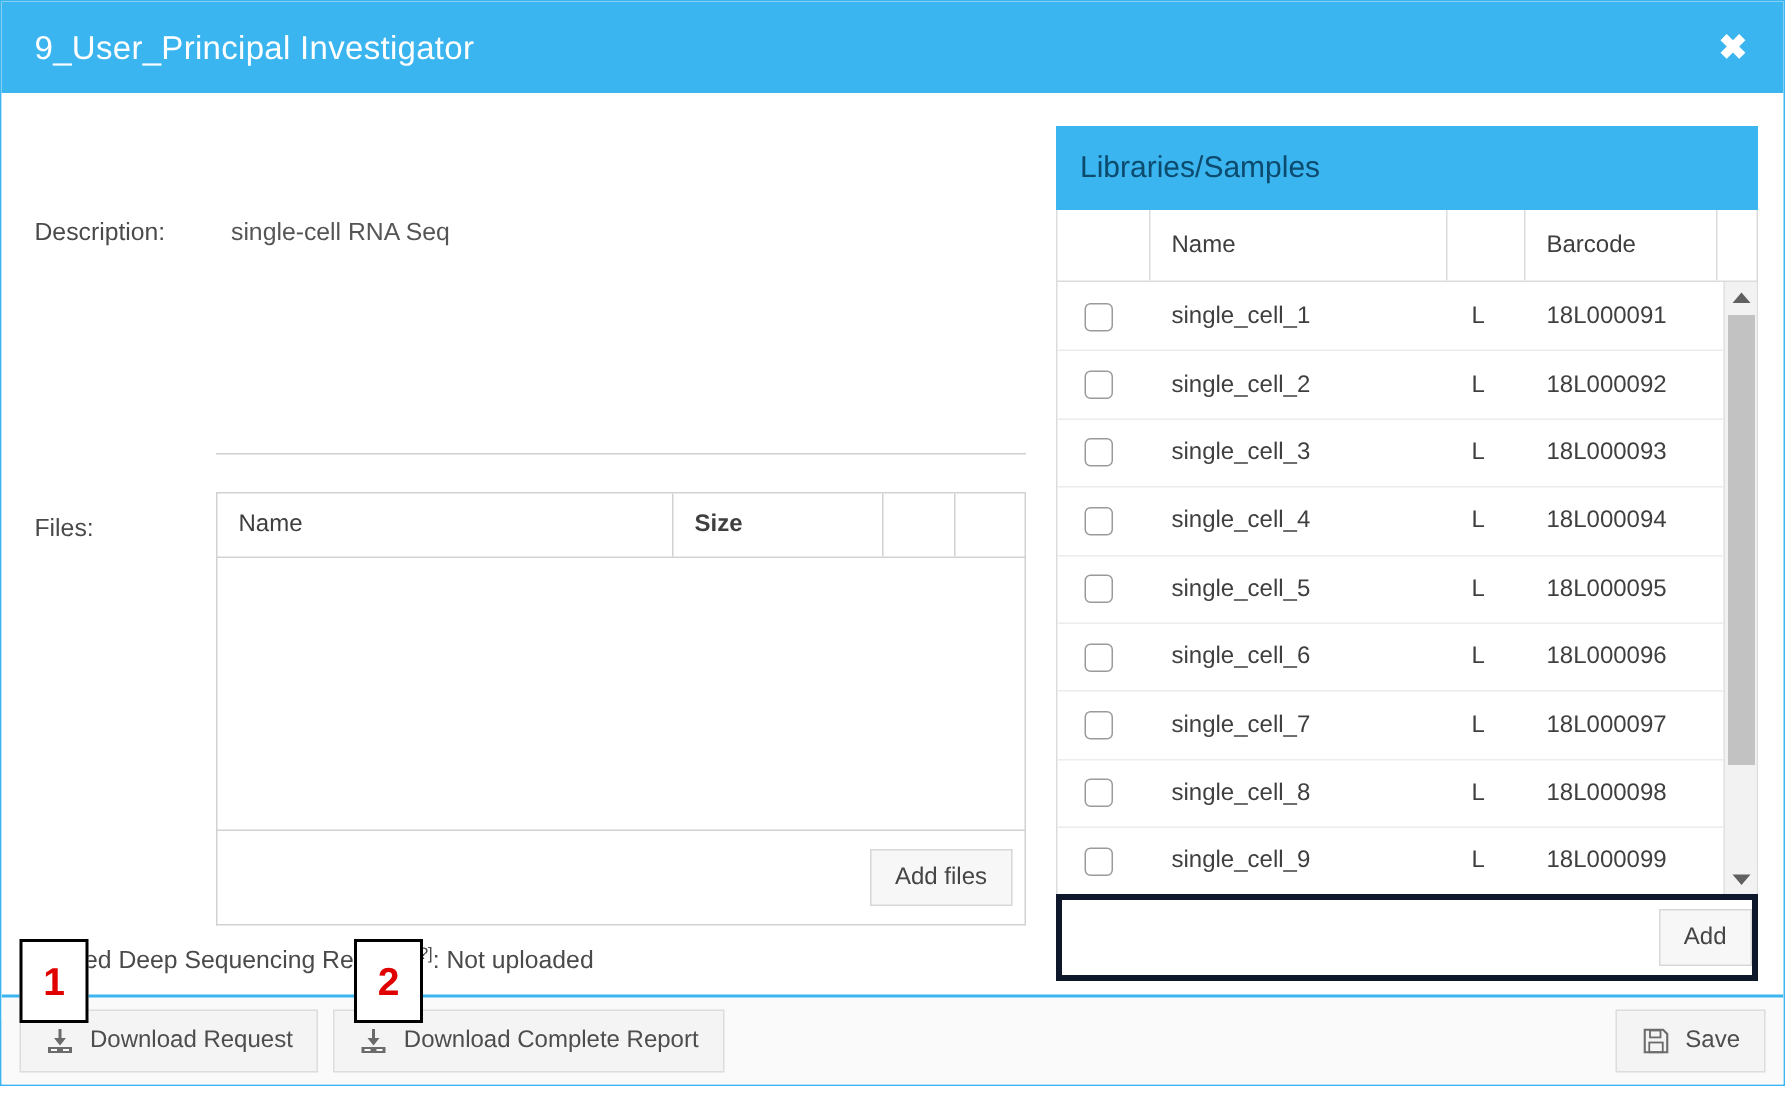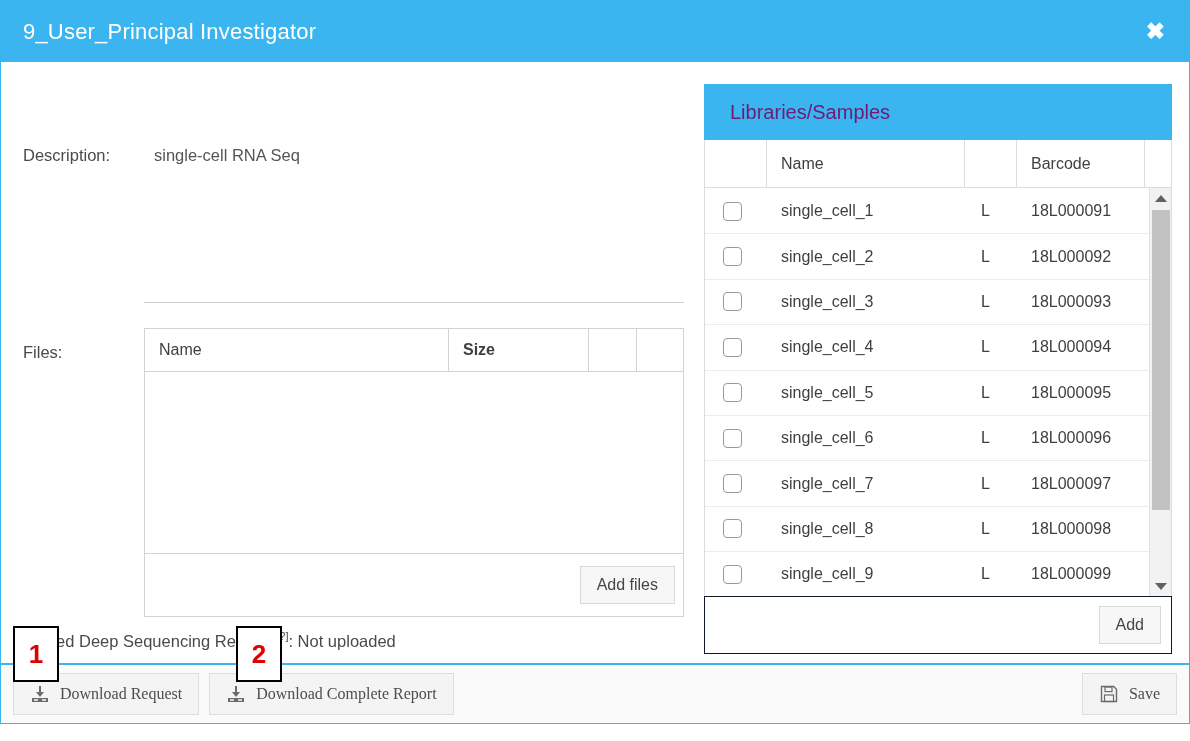--- a/index.html
+++ b/index.html
@@ -164,24 +164,24 @@
 
   
   .rightpane {
     position: absolute;
     left: 703px; top: 83px;
     width: 468px; height: 570px;
   }
   .lib-header {
     height: 56px;
     background: #3ab5ef;
-    color: #701a75;
+    color: #0c4a6e;
     font-size: 20px;
     display: flex; align-items: center;
-    padding-left: 26px;
+    padding-left: 16px;
   }
   .lib-thead {
     display: flex;
     height: 48px;
     border-left: 1px solid #dcdcdc;
     border-right: 1px solid #dcdcdc;
     border-bottom: 1px solid #dcdcdc;
     background: #ffffff;
   }
   .lib-thead .th {
@@ -260,43 +260,42 @@
   .vthumb {
     position: absolute;
     left: 2px; top: 22px;
     width: 18px; height: 300px;
     background: #c2c2c2;
     cursor: pointer;
   }
 
   .lib-foot {
     height: 58px;
-    border: 1px solid #0f172a;
+    border: 4px solid #0f172a;
     background: #ffffff;
     display: flex; align-items: center; justify-content: flex-end;
-    padding-right: 10px;
   }
 
   
   .toolbar {
     position: absolute;
     left: 0; bottom: 0;
     width: 1188px; height: 60px;
     background: #fafafa;
     border-top: 2px solid #3ab5ef;
     display: flex; align-items: center;
     padding: 0 12px 0 12px;
     gap: 10px;
   }
   .tb-btn {
     background: #f4f4f4;
     border: 1px solid #dddddd;
     color: #4d4d4d;
     font-size: 16px;
-    font-family: Liberation Serif, serif;
+    font-family: Liberation Sans, sans-serif;
     height: 42px;
     padding: 0 16px;
     display: flex; align-items: center; gap: 10px;
     cursor: pointer;
     white-space: nowrap;
   }
   .tb-spacer { flex: 1; }
   .ic { width: 20px; height: 20px; display: inline-block; flex: none; }
 
   

